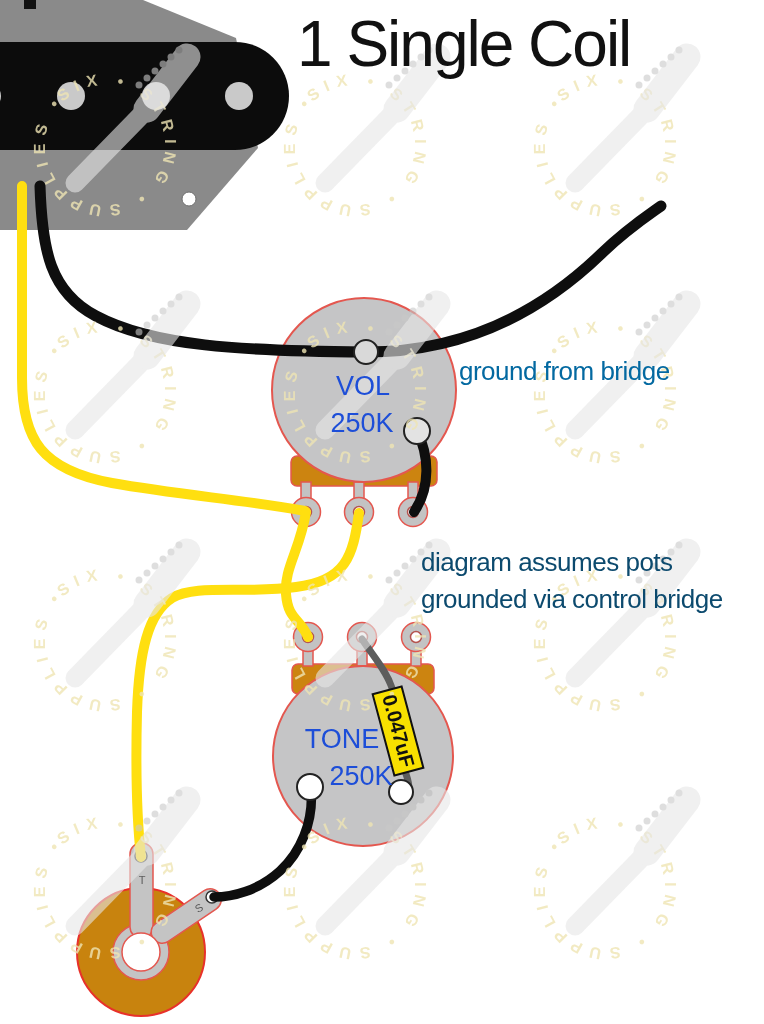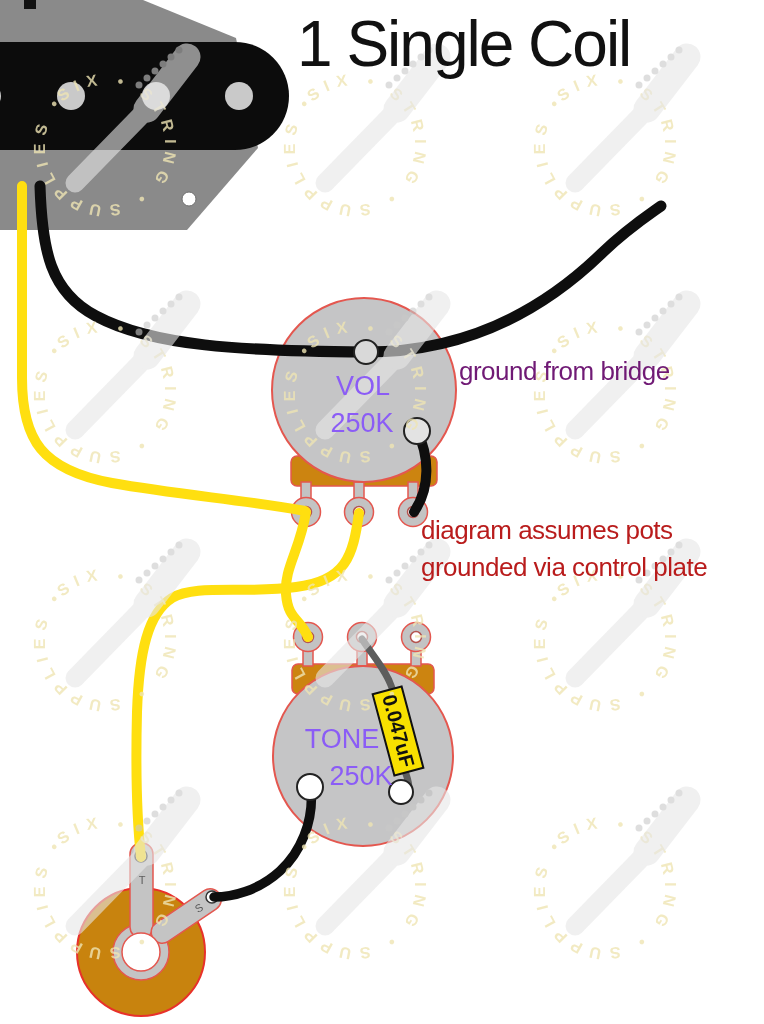--- a/index.html
+++ b/index.html
@@ -1,23 +1,23 @@
 <!DOCTYPE html>
 <html><head>
 <meta charset="utf-8">
 <style>
   html,body{margin:0;padding:0;background:#fff;}
   .canvas{position:relative;width:764px;height:1024px;overflow:hidden;background:#fff;
           font-family:"Liberation Sans", sans-serif;}
   .canvas svg{position:absolute;left:0;top:0;}
   .txt{position:absolute;color:#171717;white-space:nowrap;}
   .title{left:297px;top:6px;font-size:64px;line-height:76px;letter-spacing:-2px;color:#111;}
-  .note1{left:459px;top:356px;font-size:26px;letter-spacing:-0.5px;color:#701a75;}
-  .note2{left:421px;top:512px;font-size:26px;line-height:37px;letter-spacing:-0.5px;color:#b91c1c;}
-  .potlbl{transform:translate(-50%,-50%);font-size:27px;color:#8b5cf6;}
+  .note1{left:459px;top:356px;font-size:26px;letter-spacing:-0.5px;color:#0369a1;}
+  .note2{left:421px;top:544px;font-size:26px;line-height:37px;letter-spacing:-0.5px;color:#0c4a6e;}
+  .potlbl{transform:translate(-50%,-50%);font-size:27px;color:#1d4ed8;}
   .caplbl{left:398px;top:731px;transform:translate(-50%,-50%) rotate(75deg);
           font-size:20px;font-weight:700;color:#111;}
   .luglbl{font-size:11px;color:#5c5c5c;transform:translate(-50%,-50%);}
 </style>
 </head>
 <body>
 
 <div class="canvas">
 
 <svg width="764" height="1024" viewBox="0 0 764 1024">
@@ -144,21 +144,21 @@
 </svg>
 
   <div class="txt title">
     <div>1 Single Coil</div>
   </div>
 
   <div class="txt note1">ground from bridge</div>
 
   <div class="txt note2">
     <div>diagram assumes pots</div>
-    <div>grounded via control plate</div>
+    <div>grounded via control bridge</div>
   </div>
 
   <div class="txt potlbl" style="left:363px;top:386px;">VOL</div>
   <div class="txt potlbl" style="left:362px;top:423px;">250K</div>
   <div class="txt potlbl" style="left:342px;top:739px;">TONE</div>
   <div class="txt potlbl" style="left:361px;top:776px;">250K</div>
 
   <div class="txt caplbl">0.047uF</div>
 
   <div class="txt luglbl" style="left:142px;top:880px;">T</div>

